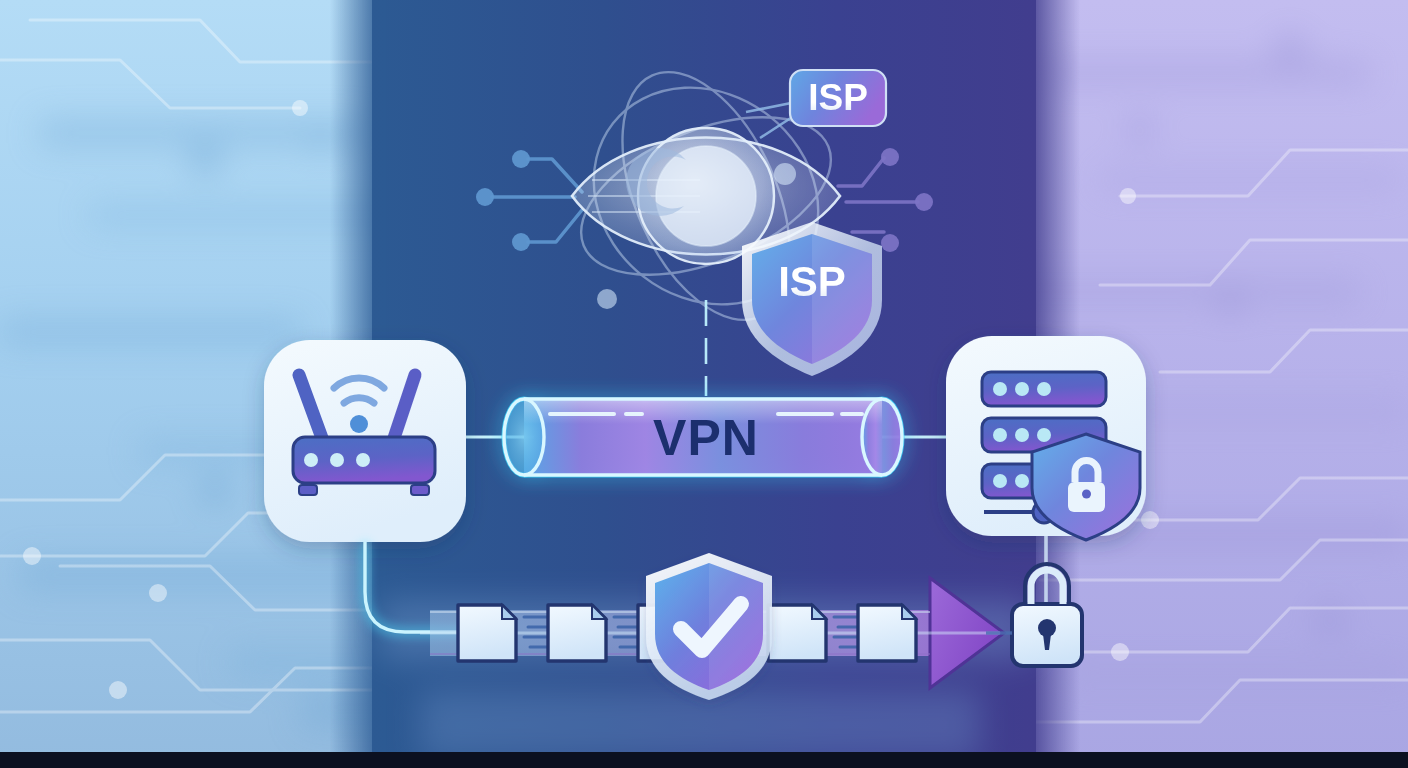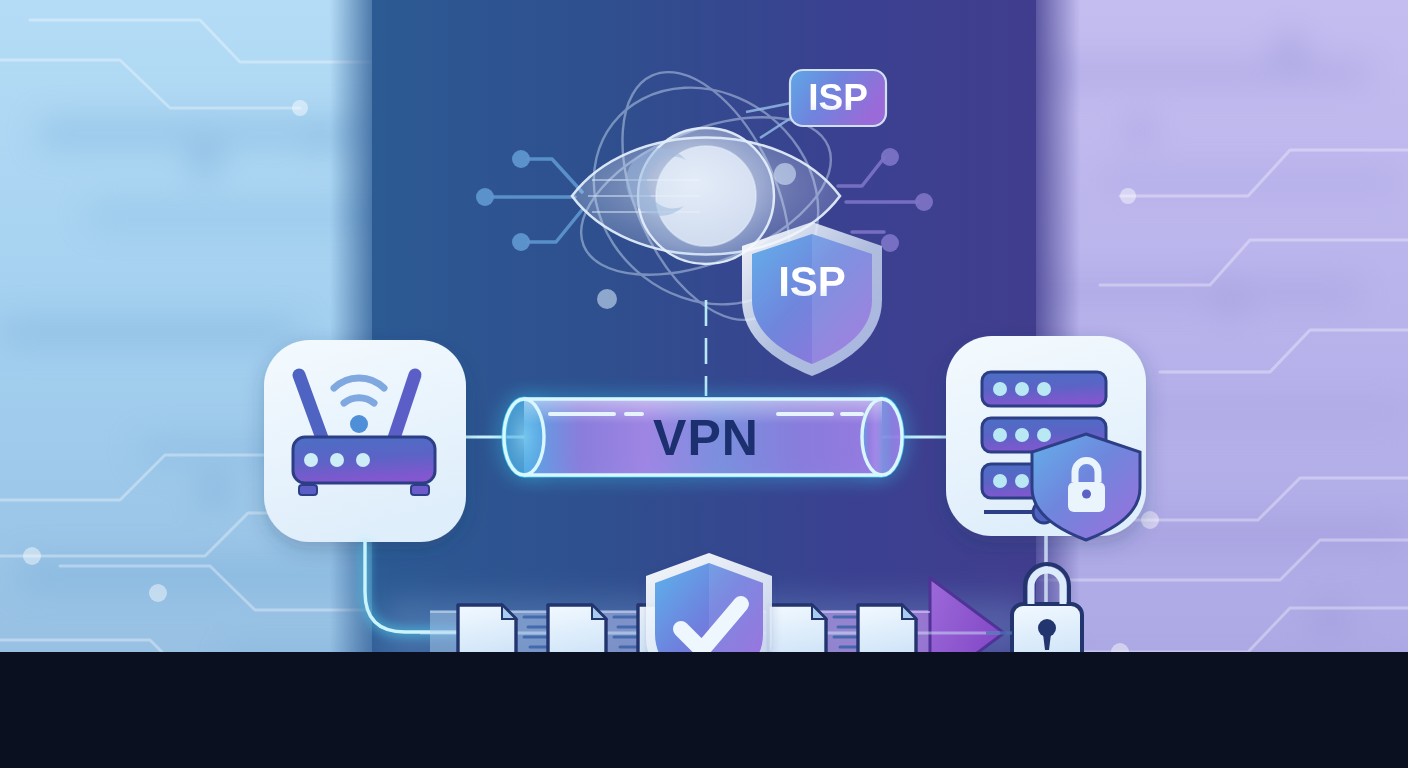--- a/index.html
+++ b/index.html
@@ -7,21 +7,21 @@
     margin: 0;
     padding: 0;
     background: #0b1020;
   }
   body {
     font-family: "Liberation Sans", sans-serif;
   }
   #stage {
     position: relative;
     width: 1408px;
-    height: 652px;
+    height: 752px;
     overflow: hidden;
     background: #9fcdf0;
   }
   #stage svg.layer {
     position: absolute;
     left: 0;
     top: 0;
     width: 1408px;
     height: 768px;
     display: block;

